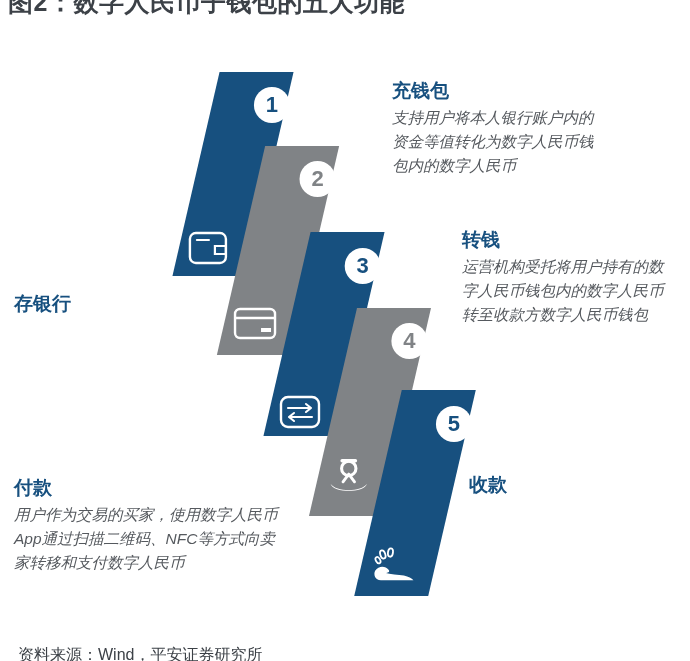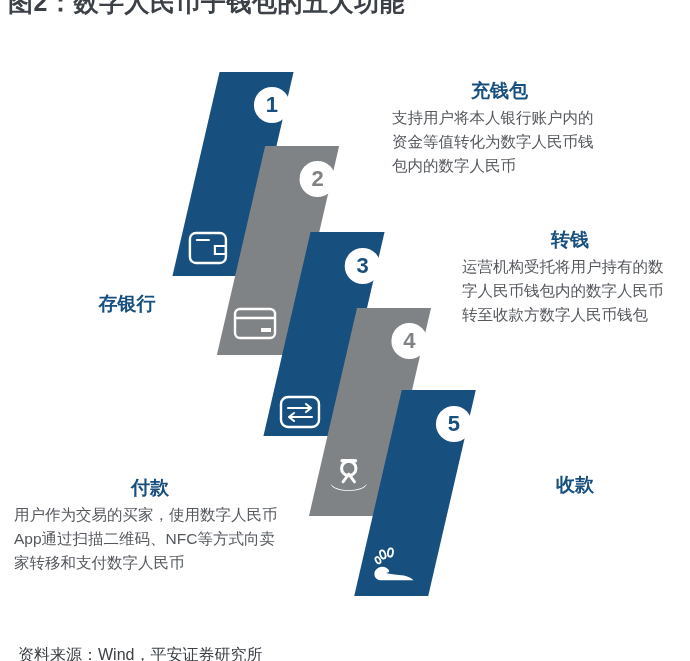--- a/index.html
+++ b/index.html
@@ -95,26 +95,26 @@
   #bar-5 .bar-icon { left: 8px;  top: 152px; }
 
   
   .info-block { position: absolute; }
   .info-title {
     font-size: 19px;
     font-weight: bold;
     color: #17507f;
     margin-bottom: 3px;
     line-height: 1.25;
-    text-align: center;
   }
   .info-body {
     font-size: 15.5px;
     line-height: 1.55;
     color: #55595e;
+    font-style: italic;
   }
 
   #info-1 { left: 392px; top: 79px;  width: 215px; }
   #info-2 { left: 14px;  top: 292px; width: 226px; }
   #info-3 { left: 462px; top: 228px; width: 216px; }
   #info-4 { left: 14px;  top: 476px; width: 272px; }
   #info-5 { left: 469px; top: 473px; width: 212px; }
 
   
   #source-note {

